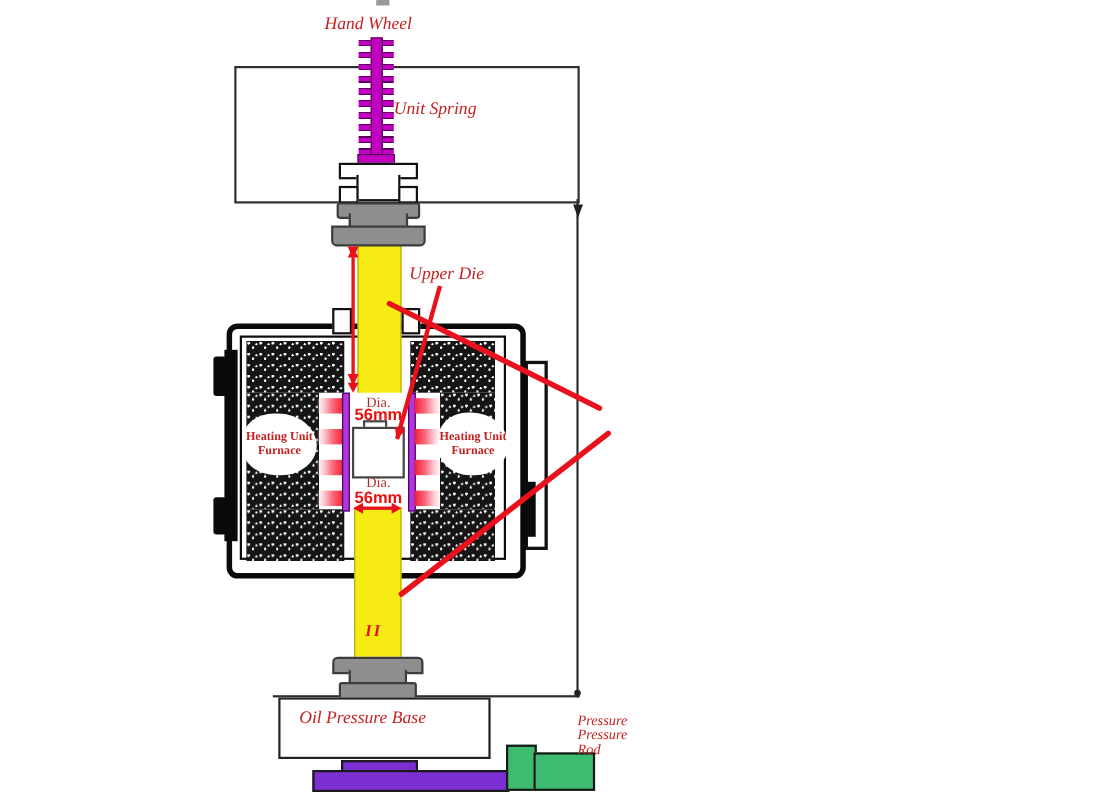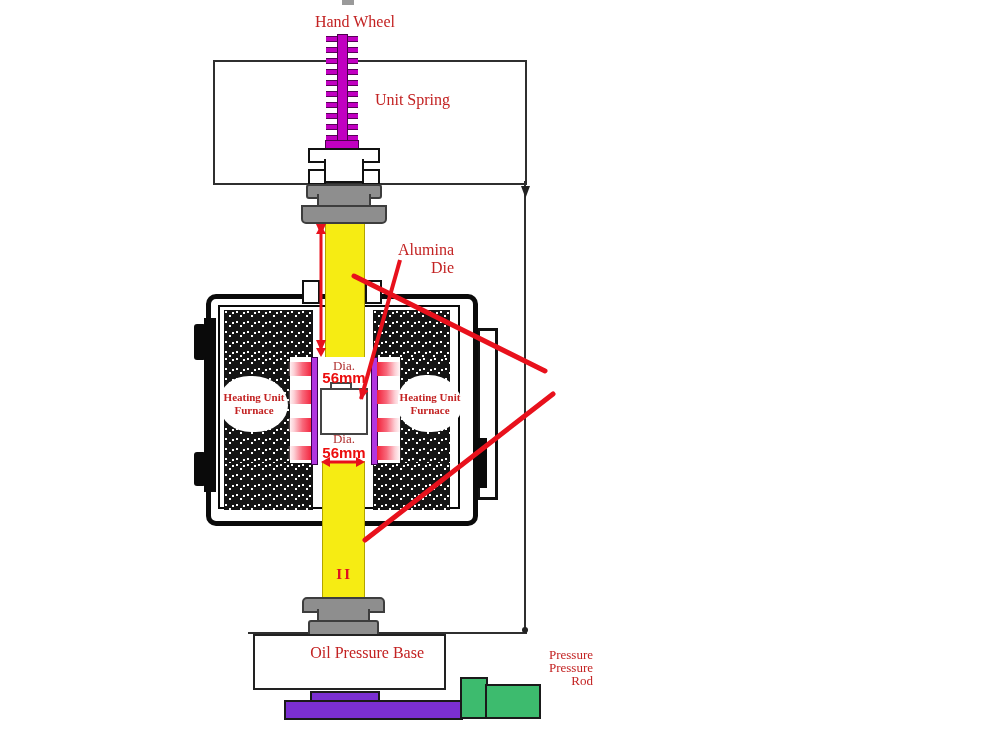--- a/index.html
+++ b/index.html
@@ -1,19 +1,19 @@
 <!DOCTYPE html>
 <html><head>
 <meta charset="utf-8">
 <style>
   html,body{margin:0;padding:0;background:#fff;}
   #canvas{position:relative;width:1000px;height:734px;background:#fff;overflow:hidden;
           font-family:"Liberation Serif",serif;}
   .abs{position:absolute;}
-  .lbl{position:absolute;color:#c32222;text-align:right;font-family:"Liberation Serif",serif;}
+  .lbl{position:absolute;color:#c32222;text-align:left;font-family:"Liberation Serif",serif;font-style:italic;}
   .frame{position:absolute;border:2px solid #2f2f2f;background:transparent;}
   .blackline{position:absolute;background:#2f2f2f;}
   .gray{background:#8e8e8e;border:2px solid #3d3d3d;position:absolute;}
   .white-part{background:#fff;border:2px solid #111;position:absolute;}
   .yellow-rod{position:absolute;background:#f6ec13;border-left:1px solid #b2a300;border-right:1px solid #b2a300;}
   .speckle{position:absolute;background-color:#151515;
     background-image:
       radial-gradient(circle at 2px 2px,#fff 1.1px,transparent 1.5px),
       radial-gradient(circle at 6px 6px,#fff .9px,transparent 1.3px),
       radial-gradient(circle at 9px 3px,#fff .8px,transparent 1.2px);
@@ -106,21 +106,21 @@
   <div class="lbl" style="left:272px;top:644px;width:152px;font-size:16px;">Oil Pressure Base</div>
 
   <div class="abs" style="left:310px;top:691px;width:66px;height:10px;background:#7b2fd2;border:2px solid #1a1a1a;border-bottom:none;"></div>
   <div class="abs" style="left:284px;top:700px;width:175px;height:16px;background:#7b2fd2;border:2px solid #1a1a1a;"></div>
   <div class="abs" style="left:460px;top:677px;width:24px;height:38px;background:#3dbb6e;border:2px solid #1a1a1a;"></div>
   <div class="abs" style="left:485px;top:684px;width:52px;height:31px;background:#3dbb6e;border:2px solid #1a1a1a;"></div>
   <div class="lbl" style="left:525px;top:648px;width:68px;font-size:13px;line-height:13px;">Pressure Pressure Rod</div>
 
   <div class="lbl" style="left:295px;top:13px;width:100px;font-size:16px;">Hand Wheel</div>
   <div class="lbl" style="left:358px;top:91px;width:92px;font-size:16px;">Unit Spring</div>
-  <div class="lbl" style="left:372px;top:241px;width:82px;font-size:16px;">Alumina Die</div>
+  <div class="lbl" style="left:372px;top:241px;width:82px;font-size:16px;">Upper Die</div>
 
   <div class="dim-prefix" style="left:322px;top:358px;width:44px;">Dia.</div>
   <div class="dim-value" style="left:322px;top:369px;width:44px;">56mm</div>
   <div class="dim-prefix" style="left:322px;top:431px;width:44px;">Dia.</div>
   <div class="dim-value" style="left:322px;top:444px;width:44px;">56mm</div>
 
   <svg class="overlay" width="1000" height="734" viewBox="0 0 1000 734">
     <defs>
       <marker id="ra" markerUnits="userSpaceOnUse" markerWidth="14" markerHeight="14" refX="10" refY="5" orient="auto">
         <path d="M0,0 L11,5 L0,10 z" fill="#e8111c"></path>

